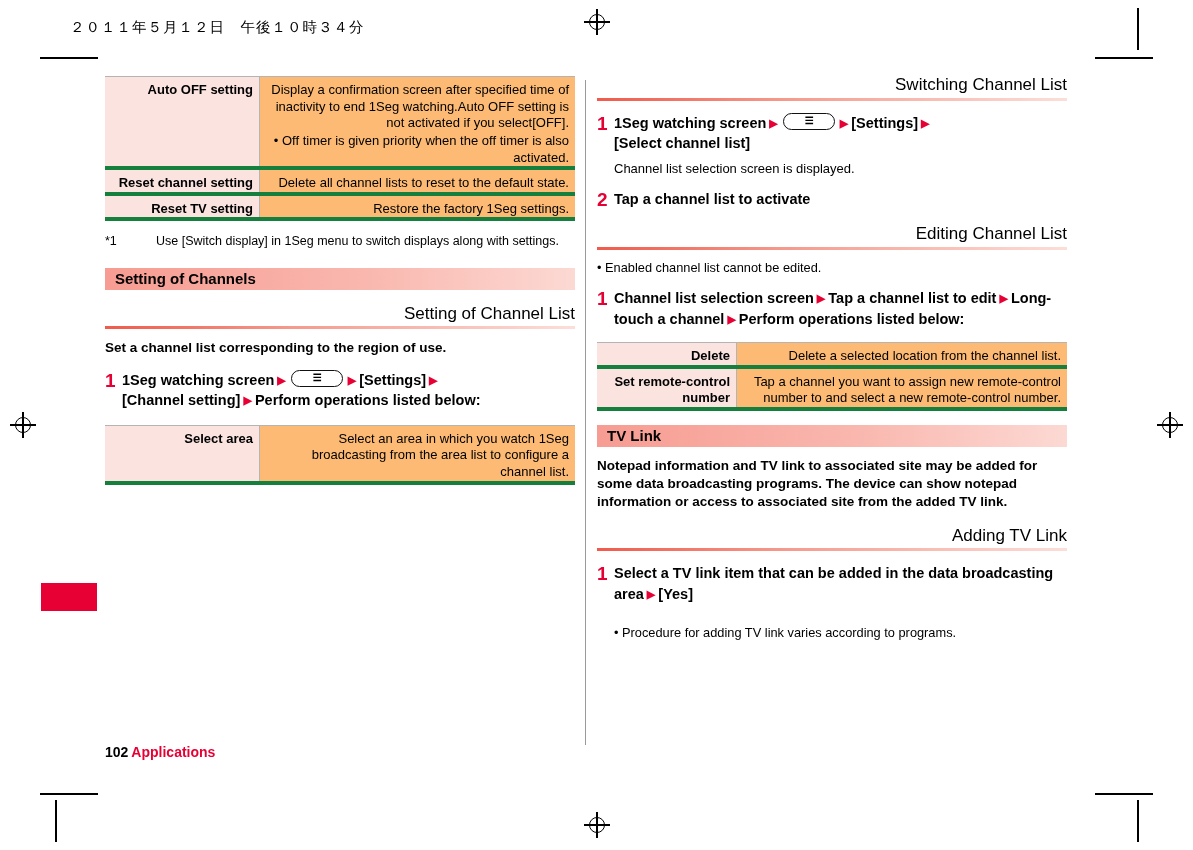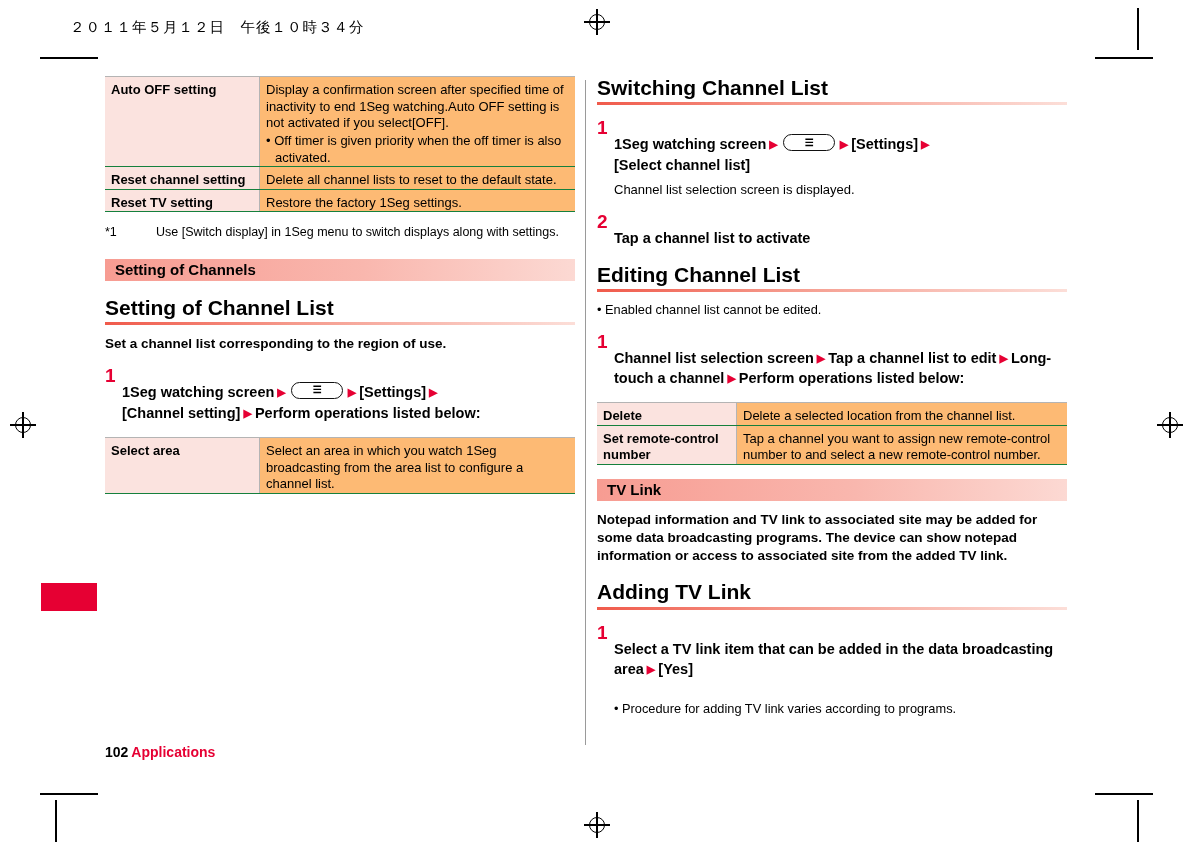--- a/index.html
+++ b/index.html
@@ -86,21 +86,22 @@
   table.spec {
     border-collapse: collapse;
     width: 100%;
     table-layout: fixed;
   }
   table.spec td {
     vertical-align: top;
     padding: 5px 6px 0 6px;
     font-size: 13px;
     line-height: 1.28;
-    border-bottom: 1px solid #15803d;
+    border-bottom: 4px solid #15803d;
+    text-align: right;
   }
   table.spec tr:first-child td { border-top: 1px solid #b4b4b4; }
   td.th {
     background: #fbe3df;
     font-weight: bold;
     border-right: 1px solid #b4b4b4;
   }
   td.td {
     background: #fdba74;
   }
@@ -130,23 +131,24 @@
     line-height: 22px;
     font-size: 15px;
     font-weight: bold;
     padding-left: 10px;
     color: #000;
   }
 
   
   .subhead {
     margin-top: 15px;
-    font-size: 21px;
-    font-weight: bold;
+    font-size: 17px;
+    font-weight: normal;
     line-height: 1.1;
+    text-align: right;
   }
   .subrule {
     margin-top: 3px;
     height: 3px;
     background: linear-gradient(to right, #f05a4b 0%, #f59a8c 40%, #fcded8 100%);
   }
 
   
   .intro-bold {
     margin-top: 10px;
@@ -168,21 +170,20 @@
     line-height: 1;
     width: 17px;
     flex: none;
     padding-top: 1px;
   }
   .step .body {
     flex: 1;
     font-size: 14.5px;
     font-weight: bold;
     line-height: 1.42;
-    margin-top: 17px;
   }
   .arrow {
     color: #e60033;
     font-size: 11px;
     vertical-align: 1px;
     padding: 0 3px;
   }
   .keycap {
     display: inline-block;
     border: 1px solid #111;

